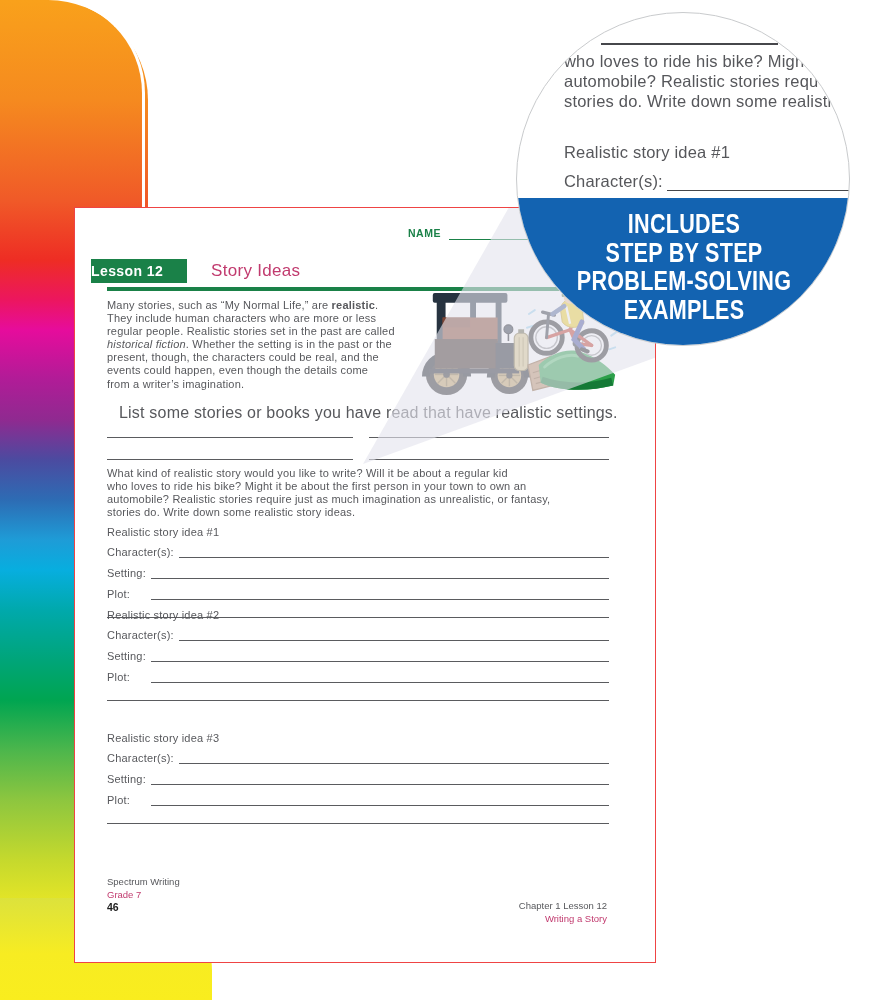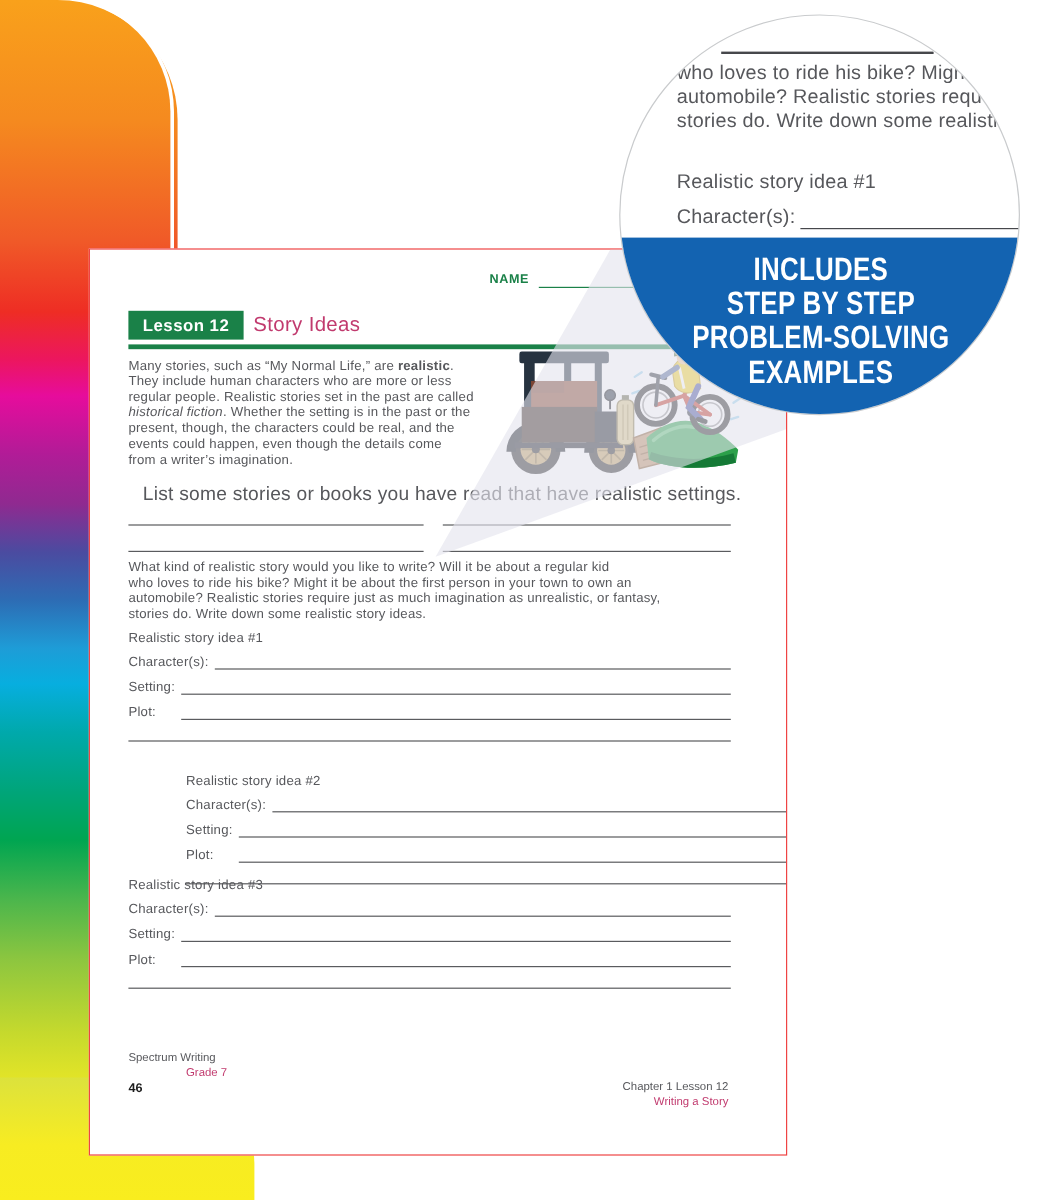--- a/index.html
+++ b/index.html
@@ -32,43 +32,43 @@
   
   .page{
     position:absolute;left:74px;top:207px;width:582px;height:756px;z-index:2;
     background:#ffffff;border:1px solid #ef4444;box-sizing:border-box;
     overflow:hidden;
   }
   .abs{position:absolute;}
   .nowrap{white-space:nowrap;}
   .name-label{left:333px;top:19px;font-size:10.5px;font-weight:bold;color:#1a8148;letter-spacing:.5px;}
   .name-line{left:374px;top:31px;width:158px;height:0;border-bottom:1.4px solid #1a8148;}
-  .lesson-badge{left:32px;top:51px;width:96px;height:24px;background:#1a8148;
-    color:#fff;font-weight:bold;font-size:14px;line-height:24px;text-align:center;letter-spacing:.4px;}
+  .lesson-badge{left:16px;top:51px;width:96px;height:24px;background:#1a8148;
+    color:#fff;font-weight:bold;font-size:14px;line-height:24px;letter-spacing:.4px;}
   .lesson-title{left:136px;top:53px;font-size:17px;color:#c13a6e;letter-spacing:.3px;}
   .green-rule{left:32px;top:79px;width:502px;height:3.5px;background:#1a8148;}
   .intro{left:32px;top:91px;font-size:11px;line-height:13.1px;letter-spacing:.2px;}
   .prompt{left:32px;top:196px;font-size:16px;letter-spacing:.2px;padding-left:12px;}
   .q{left:32px;top:259px;font-size:11px;line-height:13.1px;letter-spacing:.2px;}
   .blank{height:0;border-bottom:1px solid #5a5b5e;}
   .b-r1a{left:32px;top:229px;width:246px;}
   .b-r1b{left:294px;top:229px;width:240px;}
   .b-r2a{left:32px;top:251px;width:246px;}
   .b-r2b{left:294px;top:251px;width:240px;}
   .section{left:32px;width:502px;height:96px;font-size:11px;letter-spacing:.2px;}
-  .sec1{top:318px;} .sec2{top:437px;margin-left:48px;} .sec3{top:524px;}
+  .sec1{top:318px;} .sec2{top:401px;} .sec3{top:524px;}
   .sec-title{position:absolute;left:0;top:0;}
   .frow{position:absolute;left:0;right:0;display:flex;align-items:flex-end;}
   .frow .lbl{white-space:nowrap;margin-right:5px;}
   .frow .ln{flex:1;border-bottom:1px solid #5a5b5e;height:13px;}
   .r-char{top:18px;} .r-set{top:39px;} .r-plot{top:60px;gap:16px;}
   .sec-extra{position:absolute;left:0;right:0;top:91px;border-bottom:1px solid #5a5b5e;height:0;}
   .footer-left{left:32px;top:668px;font-size:9.5px;line-height:12.5px;}
   .footer-right{right:48px;top:692px;font-size:9.5px;line-height:12.5px;text-align:right;}
-  .magenta{color:#c13a6e;margin-left:48px;}
+  .magenta{color:#c13a6e;}
   .pgnum{font-weight:bold;color:#1c1c1c;font-size:10.5px;}
   .cone{position:absolute;left:0;top:0;pointer-events:none;}
   
   .magnifier{
     position:absolute;left:516px;top:12px;width:334px;height:334px;z-index:5;
     background:#ffffff;border:1.5px solid #c9cbcd;border-radius:50%;
     box-sizing:border-box;overflow:hidden;
   }
   .mag-topline{position:absolute;left:84px;top:30px;width:177px;height:2px;background:#46474b;}
   .mag-text{position:absolute;left:47px;top:38px;font-size:16.5px;line-height:20px;color:#56575b;white-space:nowrap;letter-spacing:.2px;}

